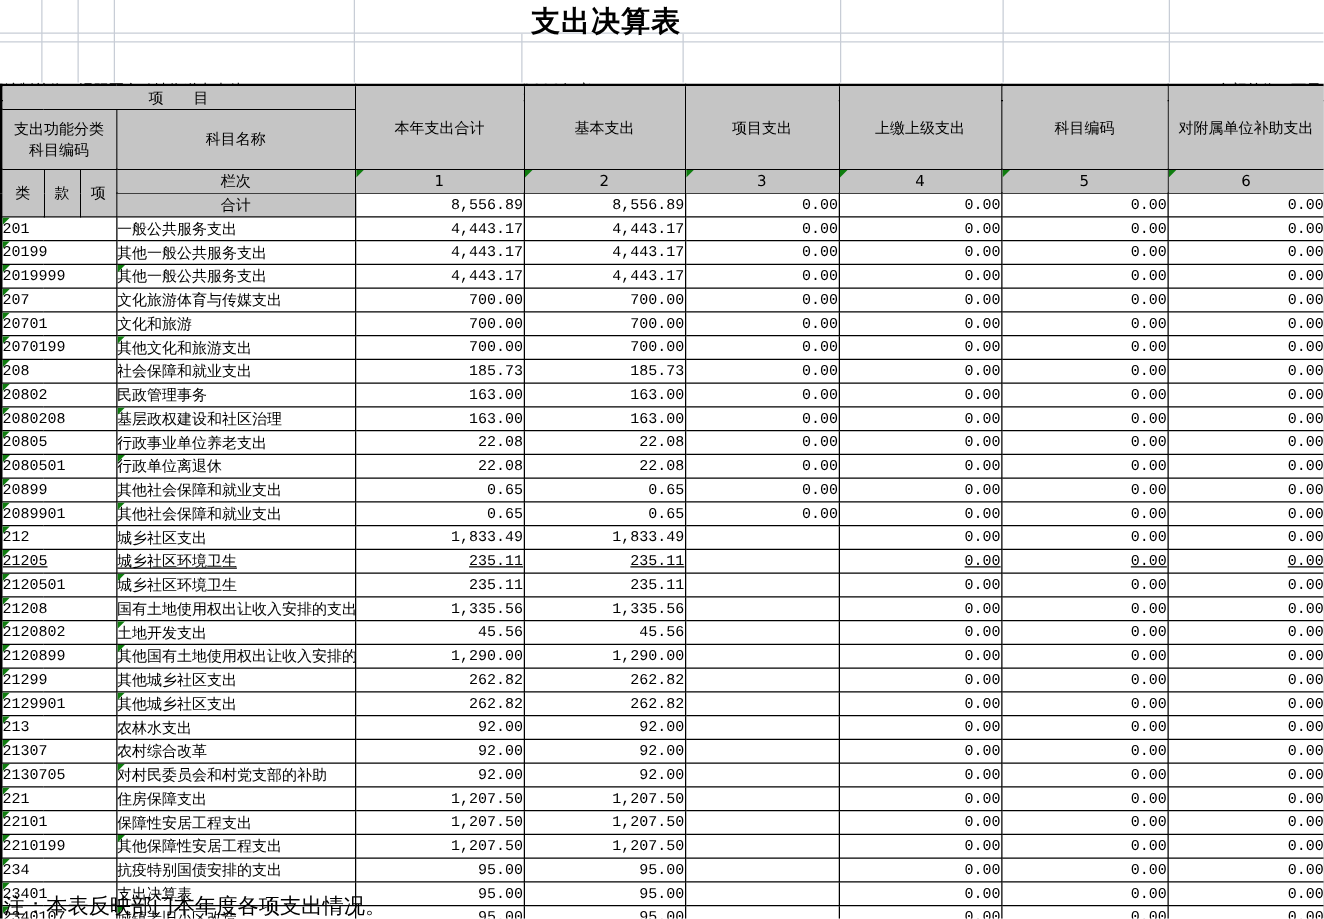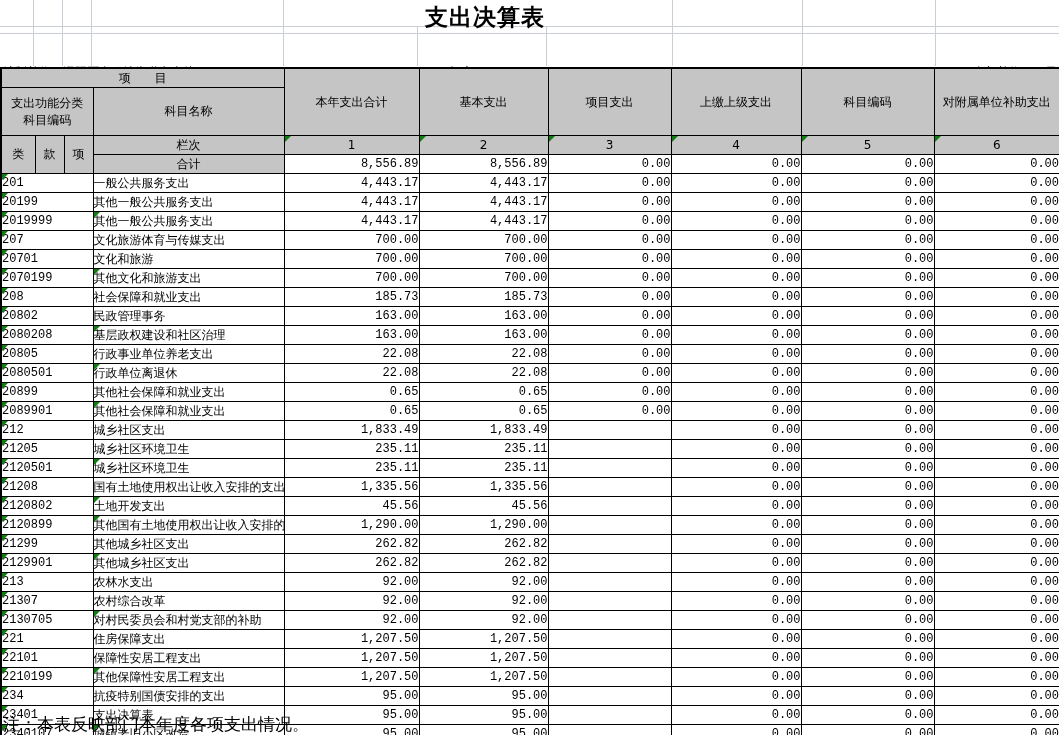--- a/index.html
+++ b/index.html
@@ -241,21 +241,21 @@
         <tr style="height: 18px;">
           <td class="code" colspan="3"><span>212</span><span class="tri"></span></td>
           <td class="name"><span>城乡社区支出</span></td>
           <td class="num"><span>1,833.49</span></td>
           <td class="num"><span>1,833.49</span></td>
           <td class="num"></td>
           <td class="num"><span>0.00</span></td>
           <td class="num"><span>0.00</span></td>
           <td class="num"><span>0.00</span></td>
         </tr>
-        <tr style="height: 18px;">
+        <tr style="height: 18px; text-decoration: underline;">
           <td class="code" colspan="3"><span>21205</span><span class="tri"></span></td>
           <td class="name"><span>城乡社区环境卫生</span></td>
           <td class="num"><span>235.11</span></td>
           <td class="num"><span>235.11</span></td>
           <td class="num"></td>
           <td class="num"><span>0.00</span></td>
           <td class="num"><span>0.00</span></td>
           <td class="num"><span>0.00</span></td>
         </tr>
         <tr style="height: 18px;">

